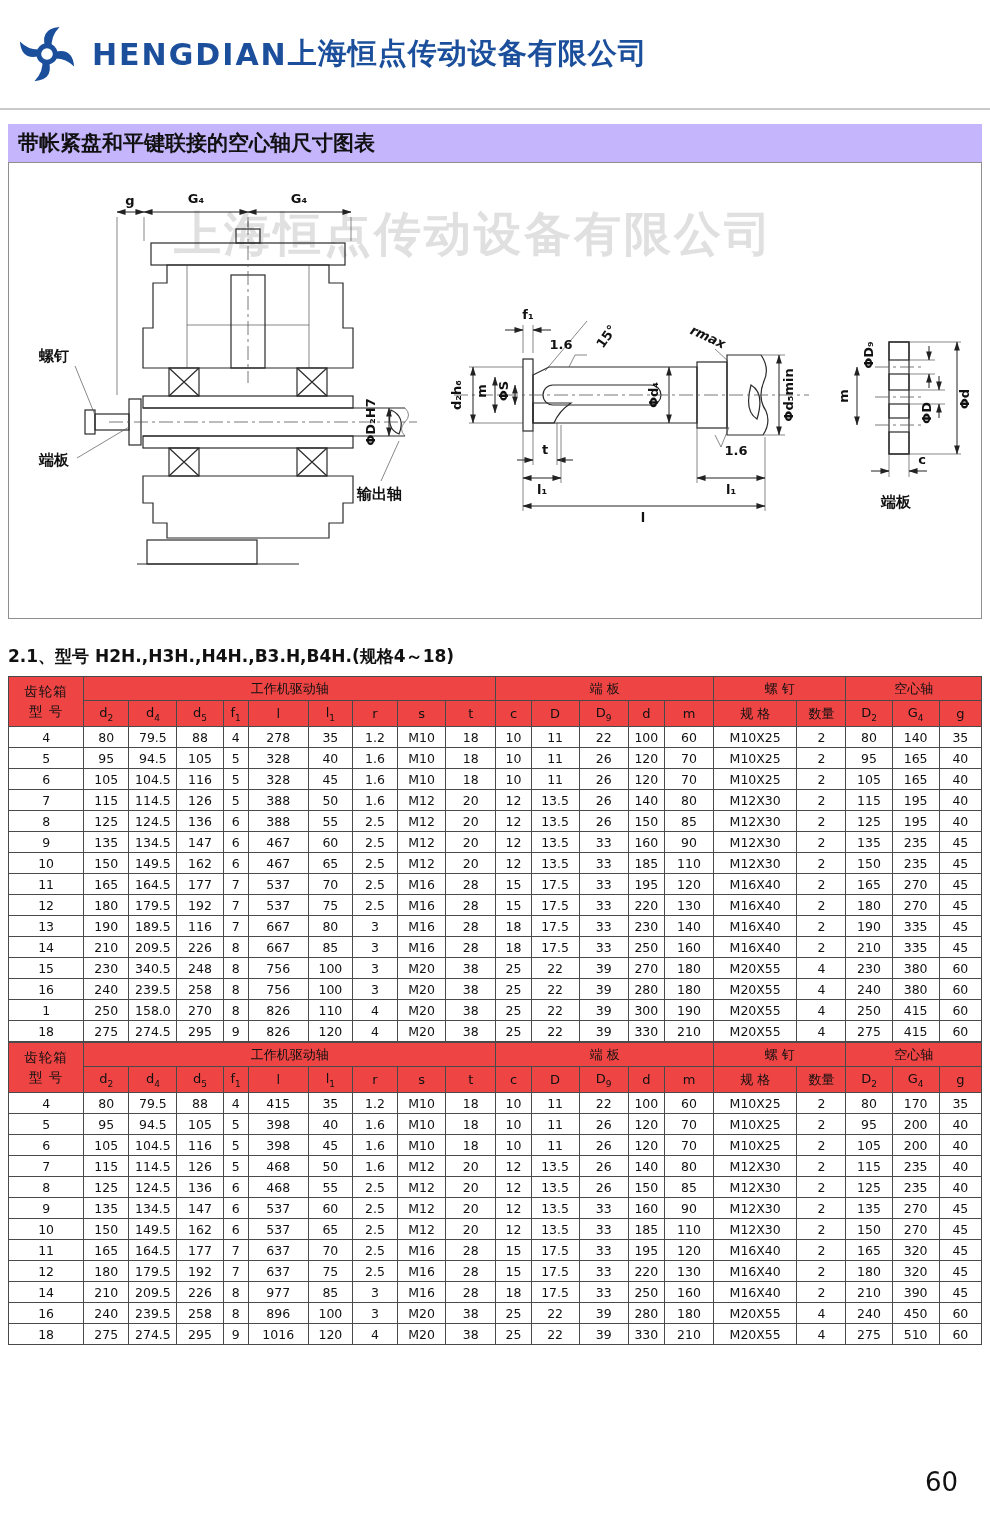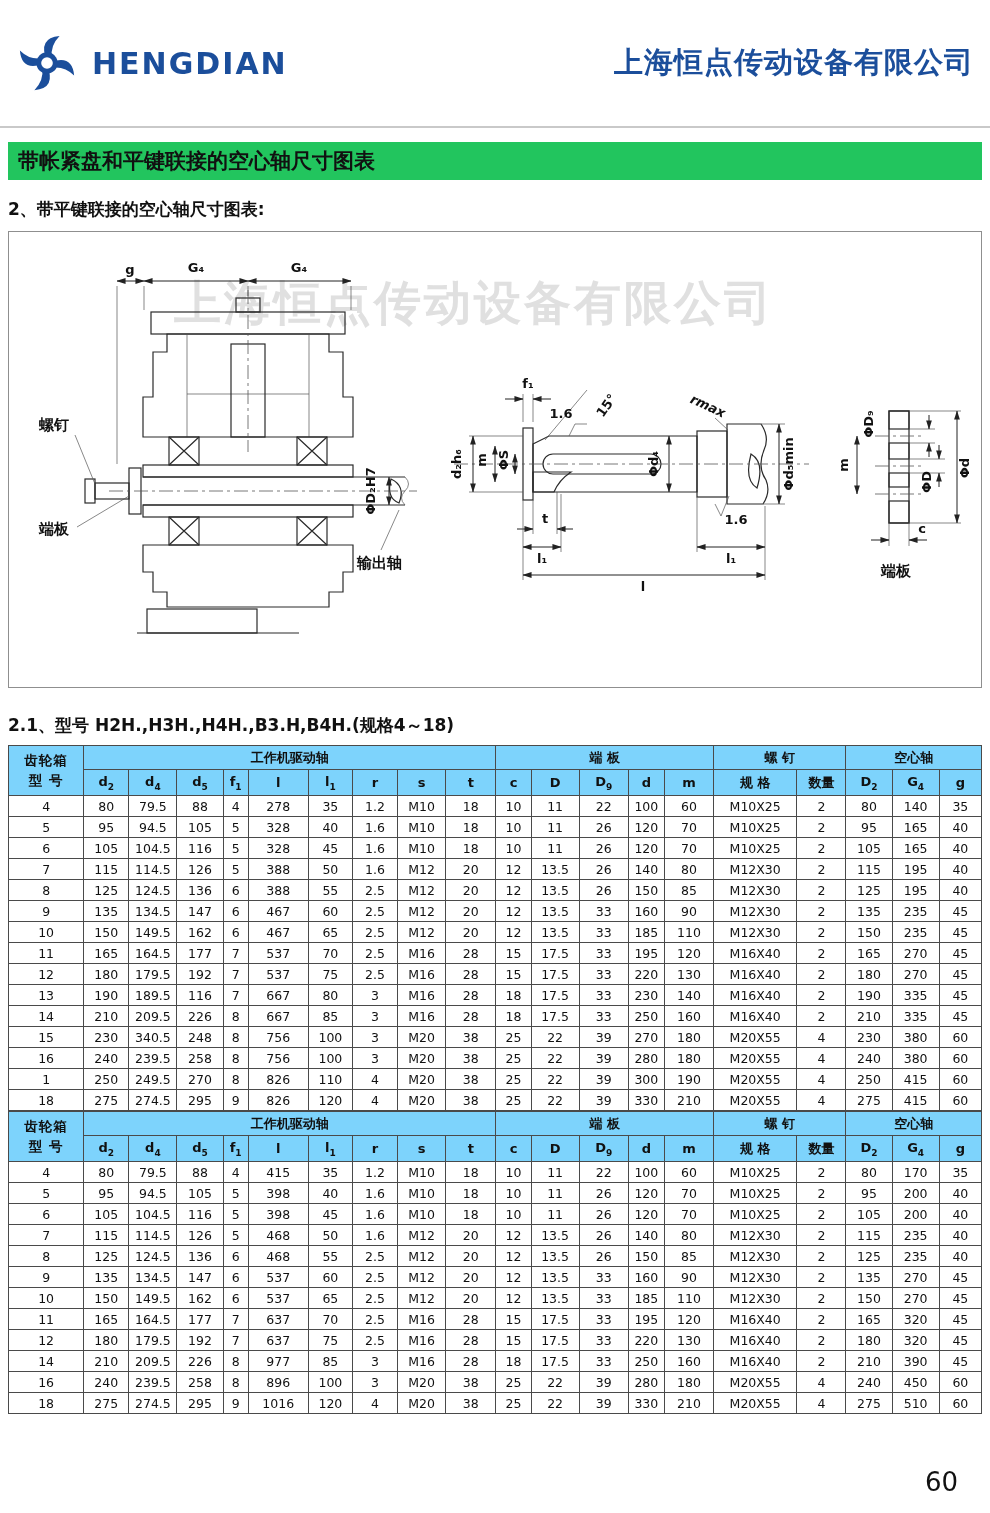--- a/index.html
+++ b/index.html
@@ -1,27 +1,27 @@
 <!DOCTYPE html>
 <html><head>
 <meta charset="utf-8">
 <style>
   html,body{margin:0;padding:0;background:#ffffff;}
   .page{position:relative;width:990px;height:1513px;background:#fff;
         font-family:"DejaVu Sans",sans-serif;color:#111;overflow:hidden;}
 
   
-  .top{height:92px;display:flex;align-items:center;justify-content:space-between;
-       padding:17px 16px;border-bottom:2px solid #c9c9c9;}
+  .top{height:92px;display:flex;align-items:center;
+       padding:8px 16px;border-bottom:2px solid #c9c9c9;}
   .brand{display:flex;align-items:center;gap:14px;}
   .brand-name{color:#1b4e9b;font-size:30px;font-weight:bold;letter-spacing:2px;}
   .company{color:#1b4e9b;font-size:29px;font-weight:bold;letter-spacing:1px;}
 
   
-  .title-bar{margin:14px 8px 0;background:#22c55e;height:38px;line-height:38px;
+  .title-bar{margin:14px 8px 0;background:#c4b5fd;height:38px;line-height:38px;
              padding-left:10px;font-size:21px;font-weight:bold;}
   .sec-heading{margin:18px 8px 10px;font-size:17px;font-weight:bold;}
 
   
   .panel{position:relative;margin:0 8px;height:455px;border:1px solid #8f8f8f;background:#fff;}
   .watermark{position:absolute;left:165px;top:40px;font-size:47px;font-weight:bold;
              color:#c7c7c7;opacity:.55;letter-spacing:3px;white-space:nowrap;pointer-events:none;}
   .panel svg{position:absolute;left:0;top:0;}
 
   
@@ -35,21 +35,21 @@
   text.cjk{font-family:"DejaVu Sans",sans-serif;font-size:15px;font-weight:bold;fill:#111;}
   text.it{font-style:italic;}
 
   
   .caption{margin:26px 8px 8px;font-size:17px;font-weight:bold;}
   .caption.second{margin-top:30px;}
   table.spec{border-collapse:collapse;margin:0 8px;width:974px;table-layout:fixed;
              font-size:12.5px;}
   table.spec th,table.spec td{border:1px solid #4a4a4a;text-align:center;
              padding:0;height:20px;white-space:nowrap;overflow:hidden;}
-  table.spec thead th{background:#7dd3fc;font-weight:bold;height:23px;font-size:13px;}
+  table.spec thead th{background:#ef4444;font-weight:normal;height:23px;font-size:13px;}
   table.spec thead tr+tr th{height:25px;}
   table.spec sub{font-size:9px;}
   th.corner div{line-height:1.45;font-size:13.5px;letter-spacing:1px;}
 
   
   .notes{margin:8px 10px 0;font-size:12.5px;font-weight:bold;line-height:1.55;}
   .pageno{position:absolute;right:32px;bottom:16px;font-size:26px;}
 </style>
 </head>
 <body>
@@ -68,21 +68,20 @@
         </g>
         <circle cx="32" cy="32" r="6" fill="#fff"></circle>
       </svg>
       <span class="brand-name">HENGDIAN</span>
     </div>
     <div class="company">上海恒点传动设备有限公司</div>
   </div>
 
   <div class="title-bar">带帐紧盘和平键联接的空心轴尺寸图表</div>
 
-  <div class="sec-heading">2、带平键联接的空心轴尺寸图表:</div>
 
   <div class="panel">
     <div class="watermark">上海恒点传动设备有限公司</div>
 
     <svg width="972" height="453" viewBox="0 0 972 453">
       <defs>
         <pattern id="h45" patternUnits="userSpaceOnUse" width="6" height="6" patternTransform="rotate(45)">
           <rect width="6" height="6" fill="#ffffff"></rect>
           <line x1="0" y1="0" x2="0" y2="6" stroke="#444" stroke-width="1"></line>
         </pattern>
@@ -575,21 +574,21 @@
           <td>180</td>
           <td>M20X55</td>
           <td>4</td>
           <td>240</td>
           <td>380</td>
           <td>60</td>
         </tr>
         <tr>
           <td>1</td>
           <td>250</td>
-          <td>249.5</td>
+          <td>158.0</td>
           <td>270</td>
           <td>8</td>
           <td>826</td>
           <td>110</td>
           <td>4</td>
           <td>M20</td>
           <td>38</td>
           <td>25</td>
           <td>22</td>
           <td>39</td>

